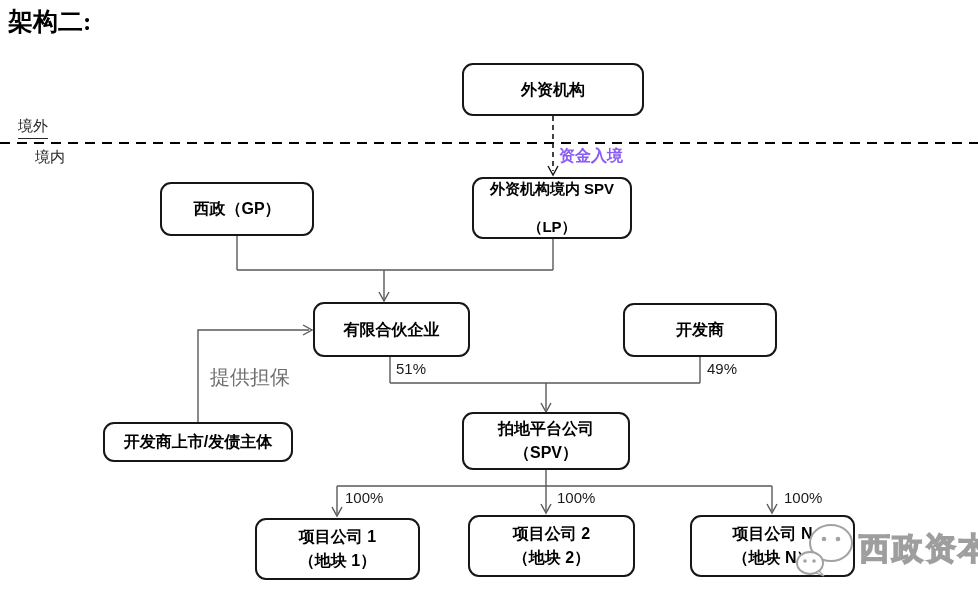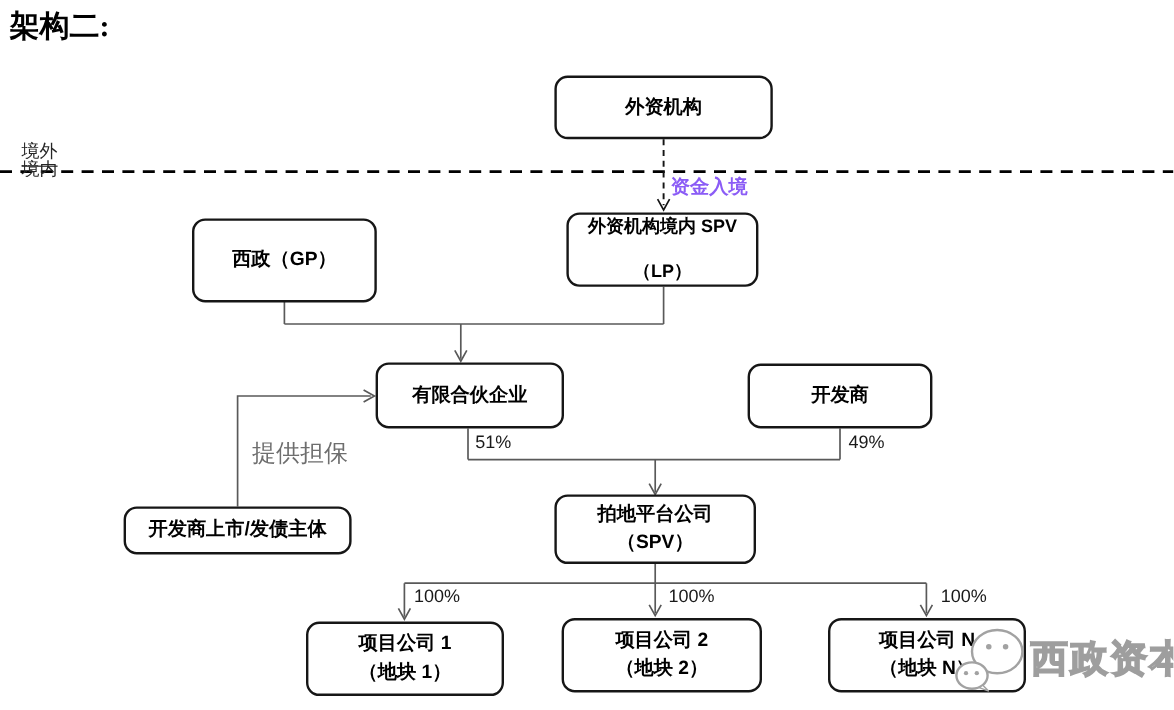--- a/index.html
+++ b/index.html
@@ -16,21 +16,21 @@
   }
   .box .ln{white-space:nowrap;}
   .lbl{position:absolute;z-index:3;white-space:nowrap;}
   .pct{font-size:15px;color:#1a1a1a;}
   .title{
     left:8px;top:5px;font-family:"Liberation Serif","DejaVu Serif",serif;
     font-weight:bold;font-size:25px;color:#000;
   }
   .side-label{font-size:15px;color:#262626;left:18px;}
   .side-label.outside{top:117px;border-bottom:1.5px solid #262626;padding-bottom:2px;}
-  .side-label.inside{top:132px;}
+  .side-label.inside{top:148px;margin-left:17px;}
   .flow-label{font-size:16px;color:#8b5cf6;font-weight:bold;}
   .gray-label{font-size:20px;color:#6e6e6e;}
   .watermark{
     position:absolute;left:793px;top:521px;z-index:5;display:flex;align-items:center;
     pointer-events:none;
   }
   .watermark .wm-text{
     font-size:31px;font-weight:bold;letter-spacing:2px;margin-left:4px;
     color:#c9c9c9;-webkit-text-fill-color:#ffffff;-webkit-text-stroke:1.4px #9e9e9e;
     white-space:nowrap;
@@ -75,21 +75,21 @@
 
   <div class="lbl title">架构二:</div>
 
   <div class="lbl side-label outside">境外</div>
   <div class="lbl side-label inside">境内</div>
 
   <div class="box" style="left:462px;top:63px;width:182px;height:53px;">
     <div class="ln">外资机构</div>
   </div>
 
-  <div class="box" style="left:160px;top:182px;width:154px;height:70px;">
+  <div class="box" style="left:160px;top:182px;width:154px;height:54px;">
     <div class="ln">西政（GP）</div>
   </div>
 
   <div class="box" style="left:472px;top:177px;width:160px;height:62px;font-size:15px;gap:16px;">
     <div class="ln">外资机构境内 SPV</div>
     <div class="ln">（LP）</div>
   </div>
 
   <div class="box" style="left:313px;top:302px;width:157px;height:55px;">
     <div class="ln">有限合伙企业</div>

